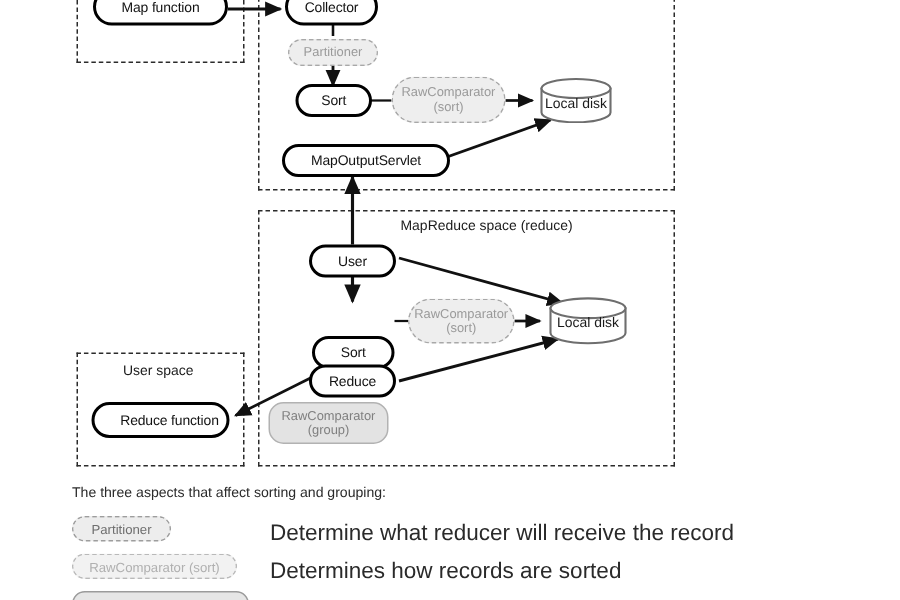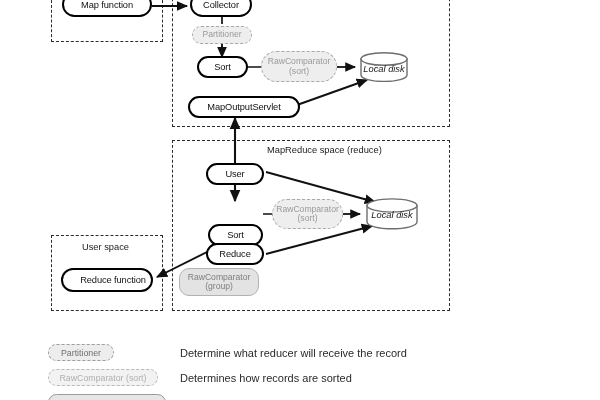--- a/index.html
+++ b/index.html
@@ -98,33 +98,32 @@
     position: absolute;
   }
   .cylinder .cyl-label {
     position: absolute;
     left: 0;
     width: 100%;
     text-align: center;
     font-size: 9.3px;
     color: #1a1a1a;
     white-space: nowrap;
-    font-style: italic;
   }
 
   
   .caption {
     position: absolute;
     font-size: 9.4px;
     color: #2a2a2a;
     white-space: nowrap;
   }
   .legend-desc {
     position: absolute;
-    font-size: 11px;
+    font-size: 15px;
     color: #2a2a2a;
     white-space: nowrap;
   }
   .legend-partitioner {
     position: absolute;
     box-sizing: border-box;
     border: 1.5px dashed #9d9d9d;
     border-radius: 999px;
     background: #ededed;
     display: flex;
@@ -276,20 +275,21 @@
   </div>
 
   <div class="cylinder" style="left:366px; top:198px; width:52px; height:32px;">
     <svg width="52" height="32" viewBox="0 0 52 32">
       <path d="M1,7.5 L1,24 A25,6.8 0 0 0 51,24 L51,7.5 Z" fill="#ffffff" stroke="#6e6e6e" stroke-width="1.4"></path>
       <ellipse cx="26" cy="7.5" rx="25" ry="6.6" fill="#ffffff" stroke="#6e6e6e" stroke-width="1.4"></ellipse>
     </svg>
     <span class="cyl-label" style="top:12px;">Local disk</span>
   </div>
 
+  <div class="caption" style="left:48px; top:322px;">The three aspects that affect sorting and grouping:</div>
 
   <div class="legend-partitioner" style="left:48px; top:344px; width:66px; height:17px;">
     <span>Partitioner</span>
   </div>
   <div class="legend-desc" style="left:180px; top:347px;">Determine what reducer will receive the record</div>
 
   <div class="legend-rawsort" style="left:48px; top:369px; width:110px; height:17px;">
     <span>RawComparator (sort)</span>
   </div>
   <div class="legend-desc" style="left:180px; top:372px;">Determines how records are sorted</div>

